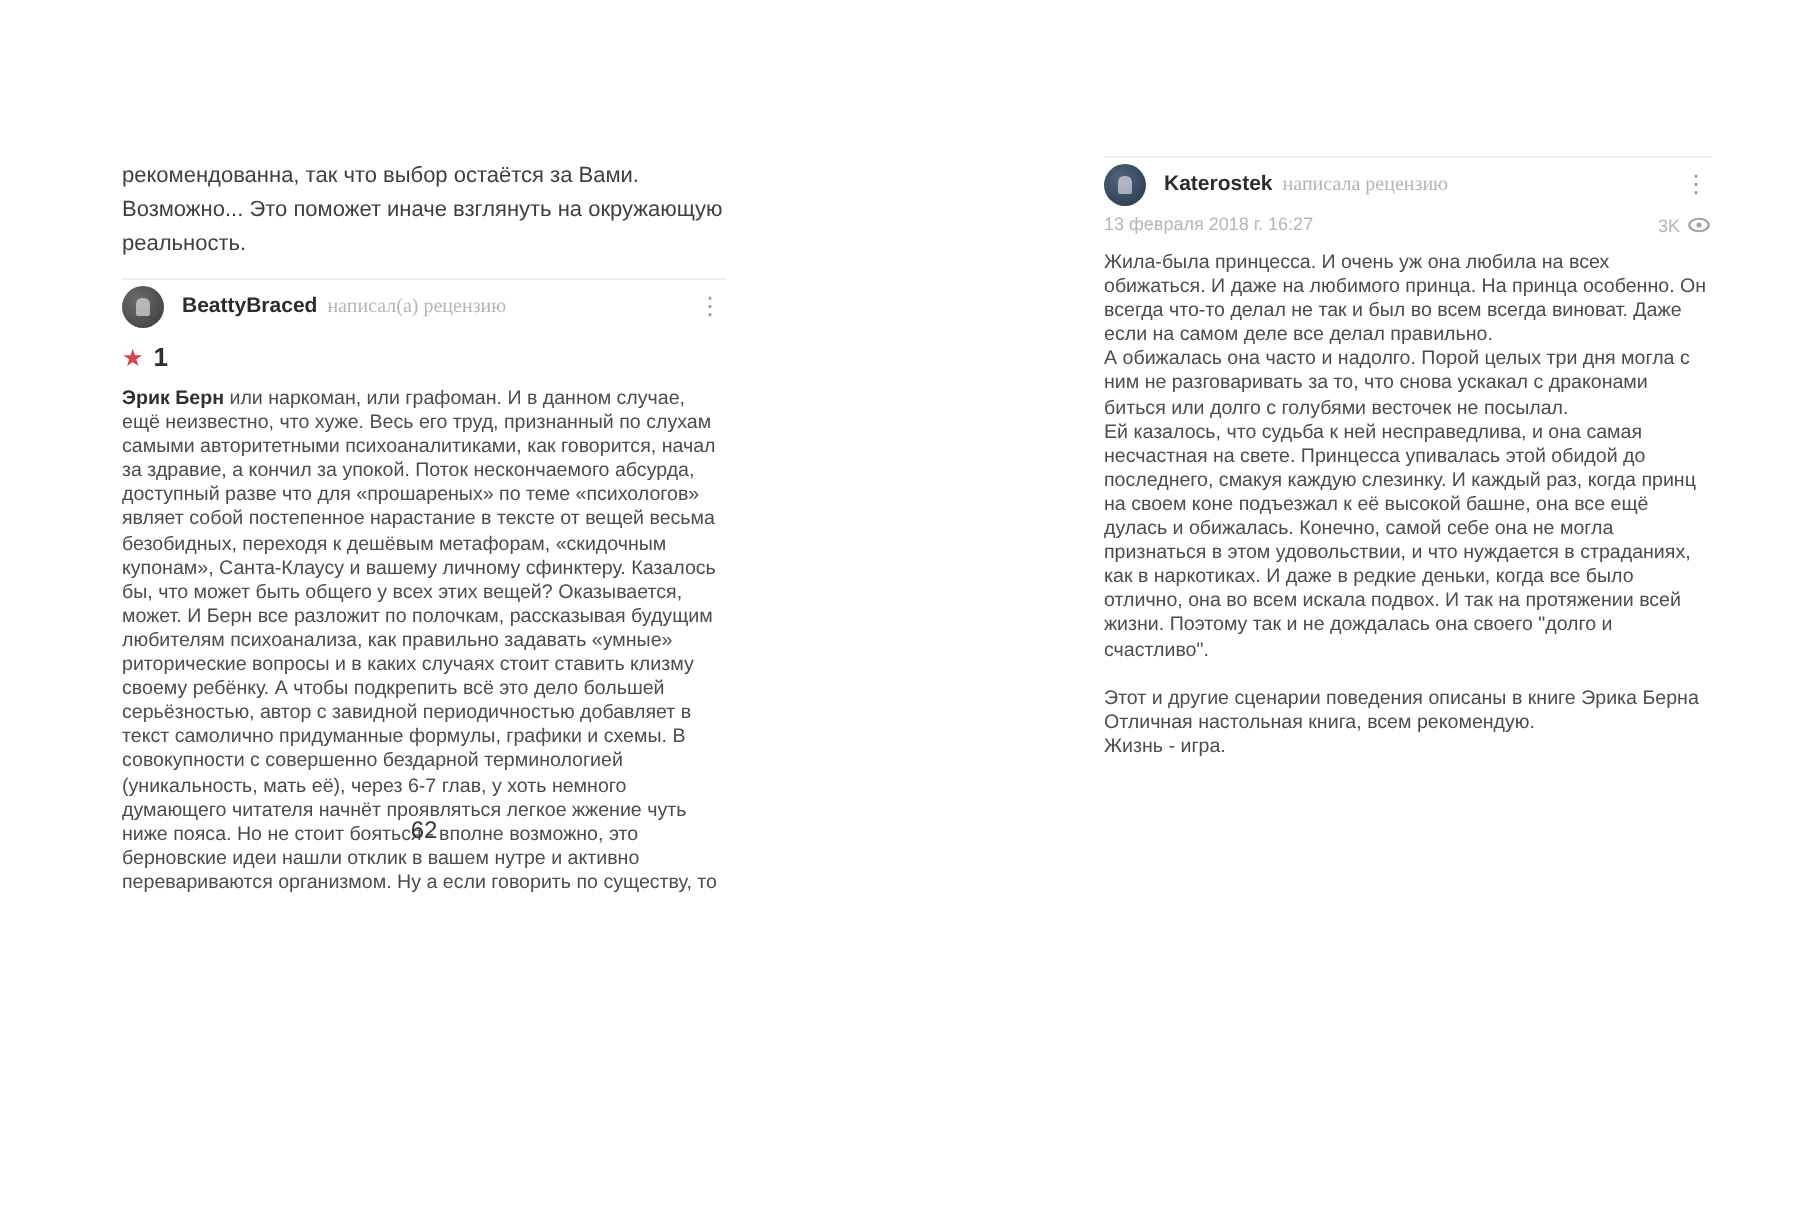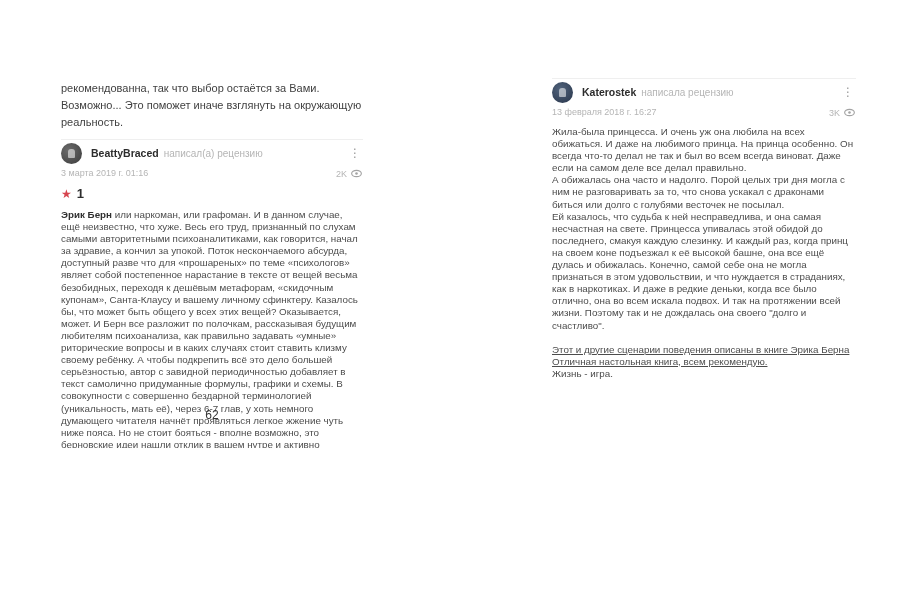--- a/index.html
+++ b/index.html
@@ -13,32 +13,32 @@
   .card.first-right{margin-top:0;}
   .chead{display:flex;align-items:center;height:22px;}
   .avatar{width:21px;height:21px;border-radius:50%;flex:0 0 21px;margin-right:9px;
           display:inline-block;position:relative;}
   .av1{background:radial-gradient(circle at 35% 35%, #6b6b6b, #3b3b3b);}
   .av2{background:radial-gradient(circle at 40% 40%, #3a3a3a, #111111);}
   .av3{background:radial-gradient(circle at 40% 35%, #51637c, #28354a);}
   .avatar::after{content:"";position:absolute;left:7px;top:6px;width:7px;height:9px;
           background:rgba(255,255,255,.55);border-radius:3px 3px 1px 1px;}
   .uname{font-size:10.5px;font-weight:bold;color:#2c2c2c;}
-  .action{font-size:10px;color:#b5b5b5;margin-left:5px;}
+  .action{font-size:10px;color:#b5b5b5;margin-left:5px;font-family:Liberation Serif, serif;}
   .more{margin-left:auto;color:#9a9a9a;font-size:12px;line-height:12px;cursor:pointer;padding:0 2px;}
   .meta{display:flex;justify-content:space-between;margin-top:4px;
         font-size:9px;color:#b5b5b5;}
   .views{display:flex;align-items:center;gap:3px;}
   .rating{display:flex;align-items:center;margin-top:7px;gap:5px;}
   .star{font-size:12px;line-height:12px;}
   .rnum{font-size:13px;font-weight:bold;color:#2e2e2e;}
   .rbody{margin:8px 0 0 0;font-size:9.8px;line-height:12.1px;color:#4c4c4c;}
   .rbody b{color:#303030;}
   .para{margin:0;}
-  .para.gap{margin-top:12px;text-decoration:underline;}
+  .para.gap{margin-top:12px;}
   .cfoot{display:flex;align-items:center;margin-top:13px;gap:20px;}
   .act{display:inline-flex;align-items:center;gap:3px;color:#a8a8a8;font-size:9px;cursor:pointer;}
   .act svg{display:block;}
   .share{margin-left:auto;}
   .pagenum{position:absolute;bottom:26px;left:0;right:0;text-align:center;
            font-size:12px;color:#353535;}
   .icon-stroke{stroke:#a3a3a3;fill:none;stroke-width:1.2;stroke-linejoin:round;stroke-linecap:round;}
 </style>
 </head>
 <body>
@@ -48,30 +48,20 @@
   <div class="page left">
 
     <p class="intro">рекомендованна, так что выбор остаётся за Вами. Возможно... Это поможет иначе взглянуть на окружающую реальность.</p>
 
     <div class="card">
       <div class="chead">
         <span class="avatar av1"></span>
         <span class="uname">BeattyBraced</span>
         <span class="action">написал(а) рецензию</span>
         <span class="more">⋮</span>
-      </div>
-      <div class="meta">
-        <span>3 марта 2019 г. 01:16</span>
-        <span class="views">
-          <span>2K</span>
-          <svg width="13" height="11" viewBox="0 0 14 12">
-            <ellipse class="icon-stroke" cx="7" cy="6" rx="5.3" ry="3.4"></ellipse>
-            <circle cx="7" cy="6" r="1.4" fill="#a3a3a3"></circle>
-          </svg>
-        </span>
       </div>
       <div class="rating">
         <span class="star" style="color:#d6454f">★</span>
         <span class="rnum">1</span>
       </div>
       <p class="rbody"><b>Эрик Берн</b><span> или наркоман, или графоман. И в данном случае, ещё неизвестно, что хуже. Весь его труд, признанный по слухам самыми авторитетными психоаналитиками, как говорится, начал за здравие, а кончил за упокой. Поток нескончаемого абсурда, доступный разве что для «прошареных» по теме «психологов» являет собой постепенное нарастание в тексте от вещей весьма безобидных, переходя к дешёвым метафорам, «скидочным купонам», Санта-Клаусу и вашему личному сфинктеру. Казалось бы, что может быть общего у всех этих вещей? Оказывается, может. И Берн все разложит по полочкам, рассказывая будущим любителям психоанализа, как правильно задавать «умные» риторические вопросы и в каких случаях стоит ставить клизму своему ребёнку. А чтобы подкрепить всё это дело большей серьёзностью, автор с завидной периодичностью добавляет в текст самолично придуманные формулы, графики и схемы. В совокупности с совершенно бездарной терминологией (уникальность, мать её), через 6-7 глав, у хоть немного думающего читателя начнёт проявляться легкое жжение чуть ниже пояса. Но не стоит бояться - вполне возможно, это берновские идеи нашли отклик в вашем нутре и активно перевариваются организмом. Ну а если говорить по существу, то теории приведённые в данной сюрреалистической литературе применимы (большой знак сомнения) исключительно в локальном характере. И от того ценность всей работы находится весьма сомнительной с точки зрения художественности, не говоря уже о неком профессионализме в поднимаемых вопросах.</span></p>
       <div class="cfoot">
         <span class="act">
           <svg width="14" height="13" viewBox="0 0 14 13">
             <path class="icon-stroke" d="M1.5 6h2v5.5h-2z M3.5 6.5 L6.3 2c.9.1 1.4.8 1.2 1.7L7 5.8h3.6c.8 0 1.3.7 1.1 1.4l-.9 3.4c-.2.6-.7 1-1.3 1H3.5z"></path>

